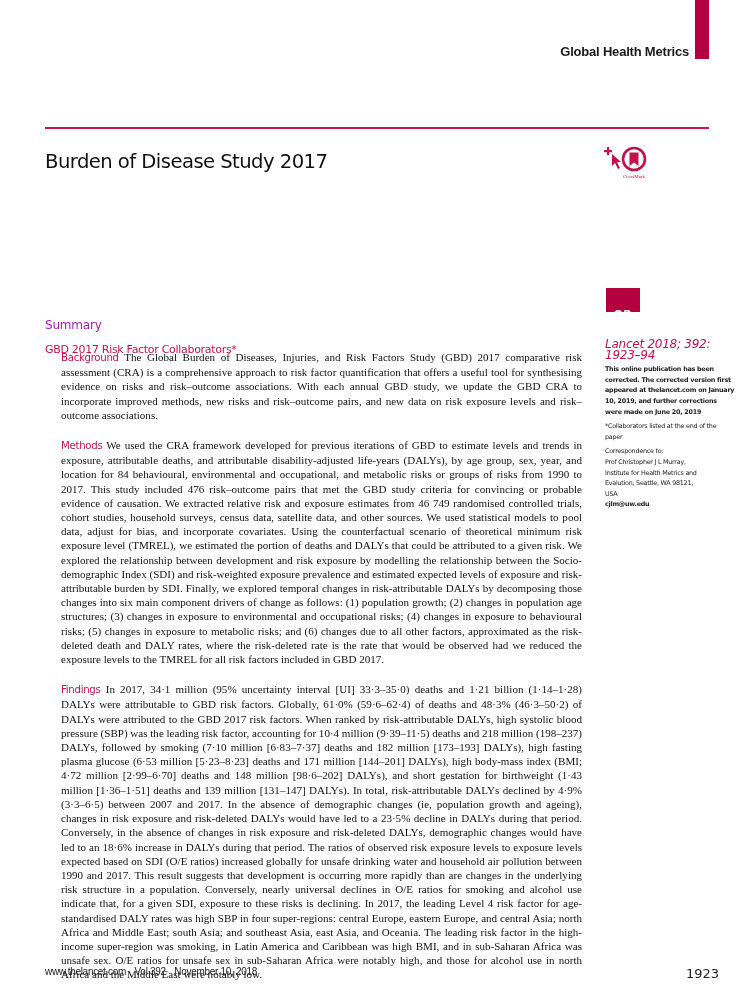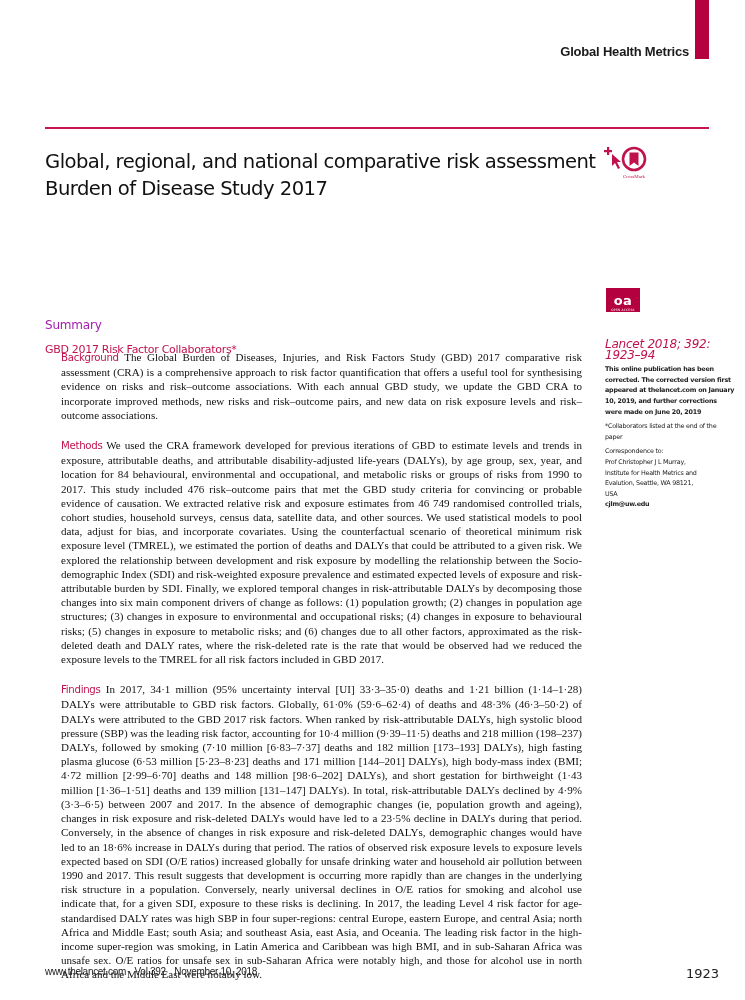--- a/index.html
+++ b/index.html
@@ -17,21 +17,21 @@
 
   .summary-heading { position: absolute; left: 45px; top: 318px; font-family: "DejaVu Sans", sans-serif; font-size: 12px; color: #a21caf; letter-spacing: -0.2px; }
 
   .abstract { position: absolute; left: 45px; top: 334px; width: 553px; font-family: "Liberation Serif", serif; font-size: 11.05px; line-height: 14.2px; color: #111; text-align: justify; }
   .abstract p { margin: 16px; }
   .abstract p.gap { margin-top: 12px; }
   .kw { font-family: "DejaVu Sans", sans-serif; font-size: 10.2px; color: #c0134d; letter-spacing: -0.3px; }
 
   .crossmark { position: absolute; left: 604px; top: 145px; width: 50px; height: 36px; }
   .oa-logo { position: absolute; left: 606px; top: 288px; width: 34px; height: 24px; background: #b5003f; color: #fff; text-align: center; }
-  .oa-big { display: block; font-family: "DejaVu Sans", sans-serif; font-weight: bold; font-size: 13px; line-height: 14px; padding-top: 6px; letter-spacing: 0.3px; }
+  .oa-big { display: block; font-family: "DejaVu Sans", sans-serif; font-weight: bold; font-size: 13px; line-height: 14px; padding-top: 18px; letter-spacing: 0.3px; }
   .oa-small { display: block; font-family: "DejaVu Sans", sans-serif; font-size: 3px; line-height: 4px; letter-spacing: 0.2px; }
 
   .sidebar { position: absolute; left: 605px; top: 339px; width: 130px; font-family: "DejaVu Sans", sans-serif; font-size: 6.4px; line-height: 10.6px; color: #222; letter-spacing: -0.25px; }
   .sidebar p { margin: 0; }
   .citation { color: #c0134d; font-style: italic; font-size: 12px; margin-bottom: 4px !important; }
   .correction { font-weight: bold; }
   .sidebar .block { margin-top: 4px; }
   .email { font-weight: bold; }
 
   .footer-left { position: absolute; left: 45px; top: 966px; font-family: Liberation Sans, sans-serif; font-size: 10px; letter-spacing: -0.3px; color: #222; }
@@ -39,21 +39,20 @@
   .footer-right { position: absolute; left: 686px; top: 966px; font-family: "DejaVu Sans", sans-serif; font-size: 13px; color: #222; }
 </style>
 </head>
 <body>
 
 <div class="red-tab"></div>
 <div class="section-label">Global Health Metrics</div>
 <div class="top-rule"></div>
 
 <h1 class="title">
-  <span class="title-line">Global, regional, and national comparative risk assessment</span>
   <span class="title-line">Burden of Disease Study 2017</span>
 </h1>
 
 <div class="crossmark">
   <svg width="50" height="36" viewBox="0 0 50 36">
     <g fill="#c0134d">
       <rect x="3" y="2" width="2.2" height="8"></rect>
       <rect x="0" y="5" width="8" height="2.2"></rect>
       <path d="M8 9 L8 21 L11 18 L14 24 L16 23 L13 17 L17 17 Z"></path>
       <circle cx="30" cy="14" r="11" fill="none" stroke="#c0134d" stroke-width="2.6"></circle>

